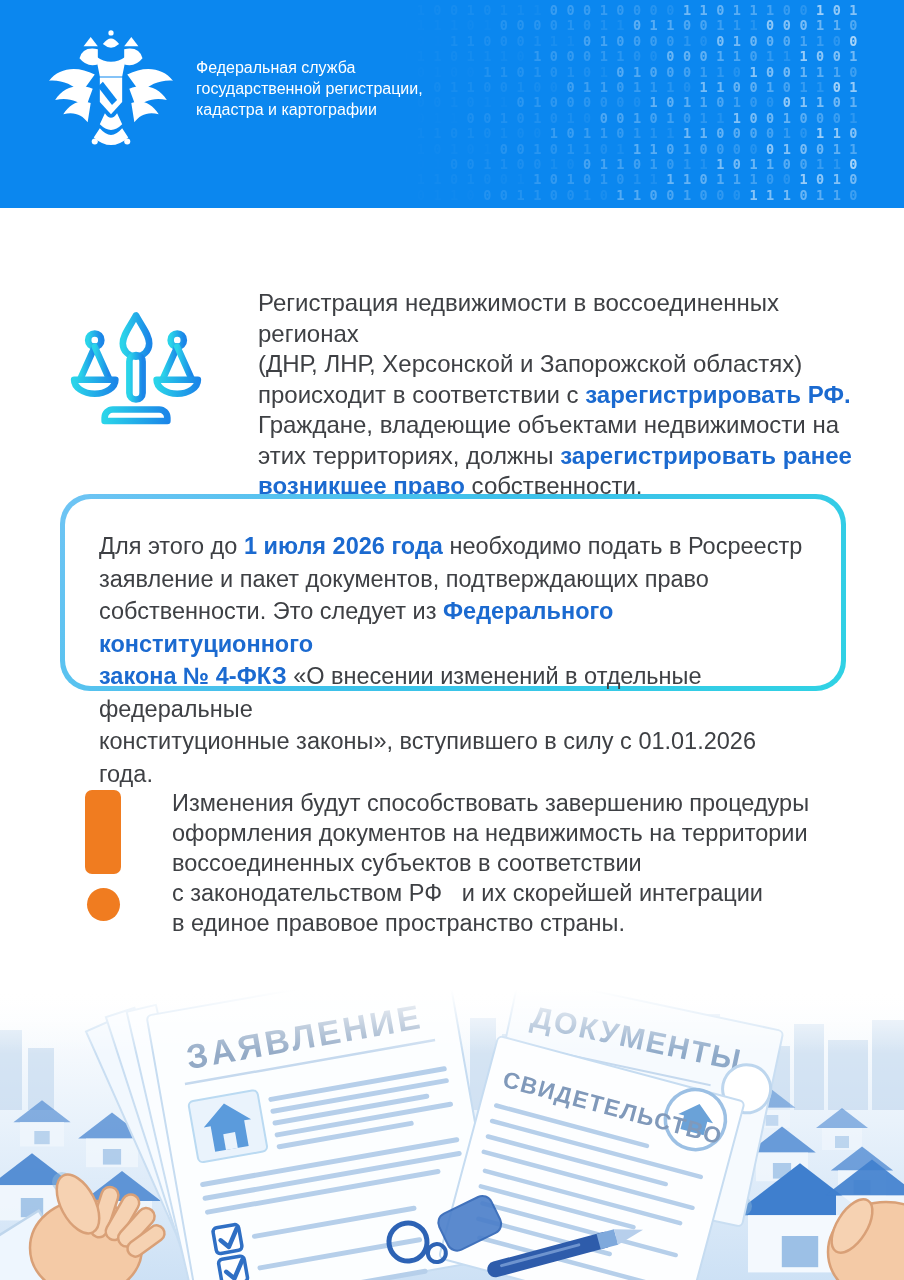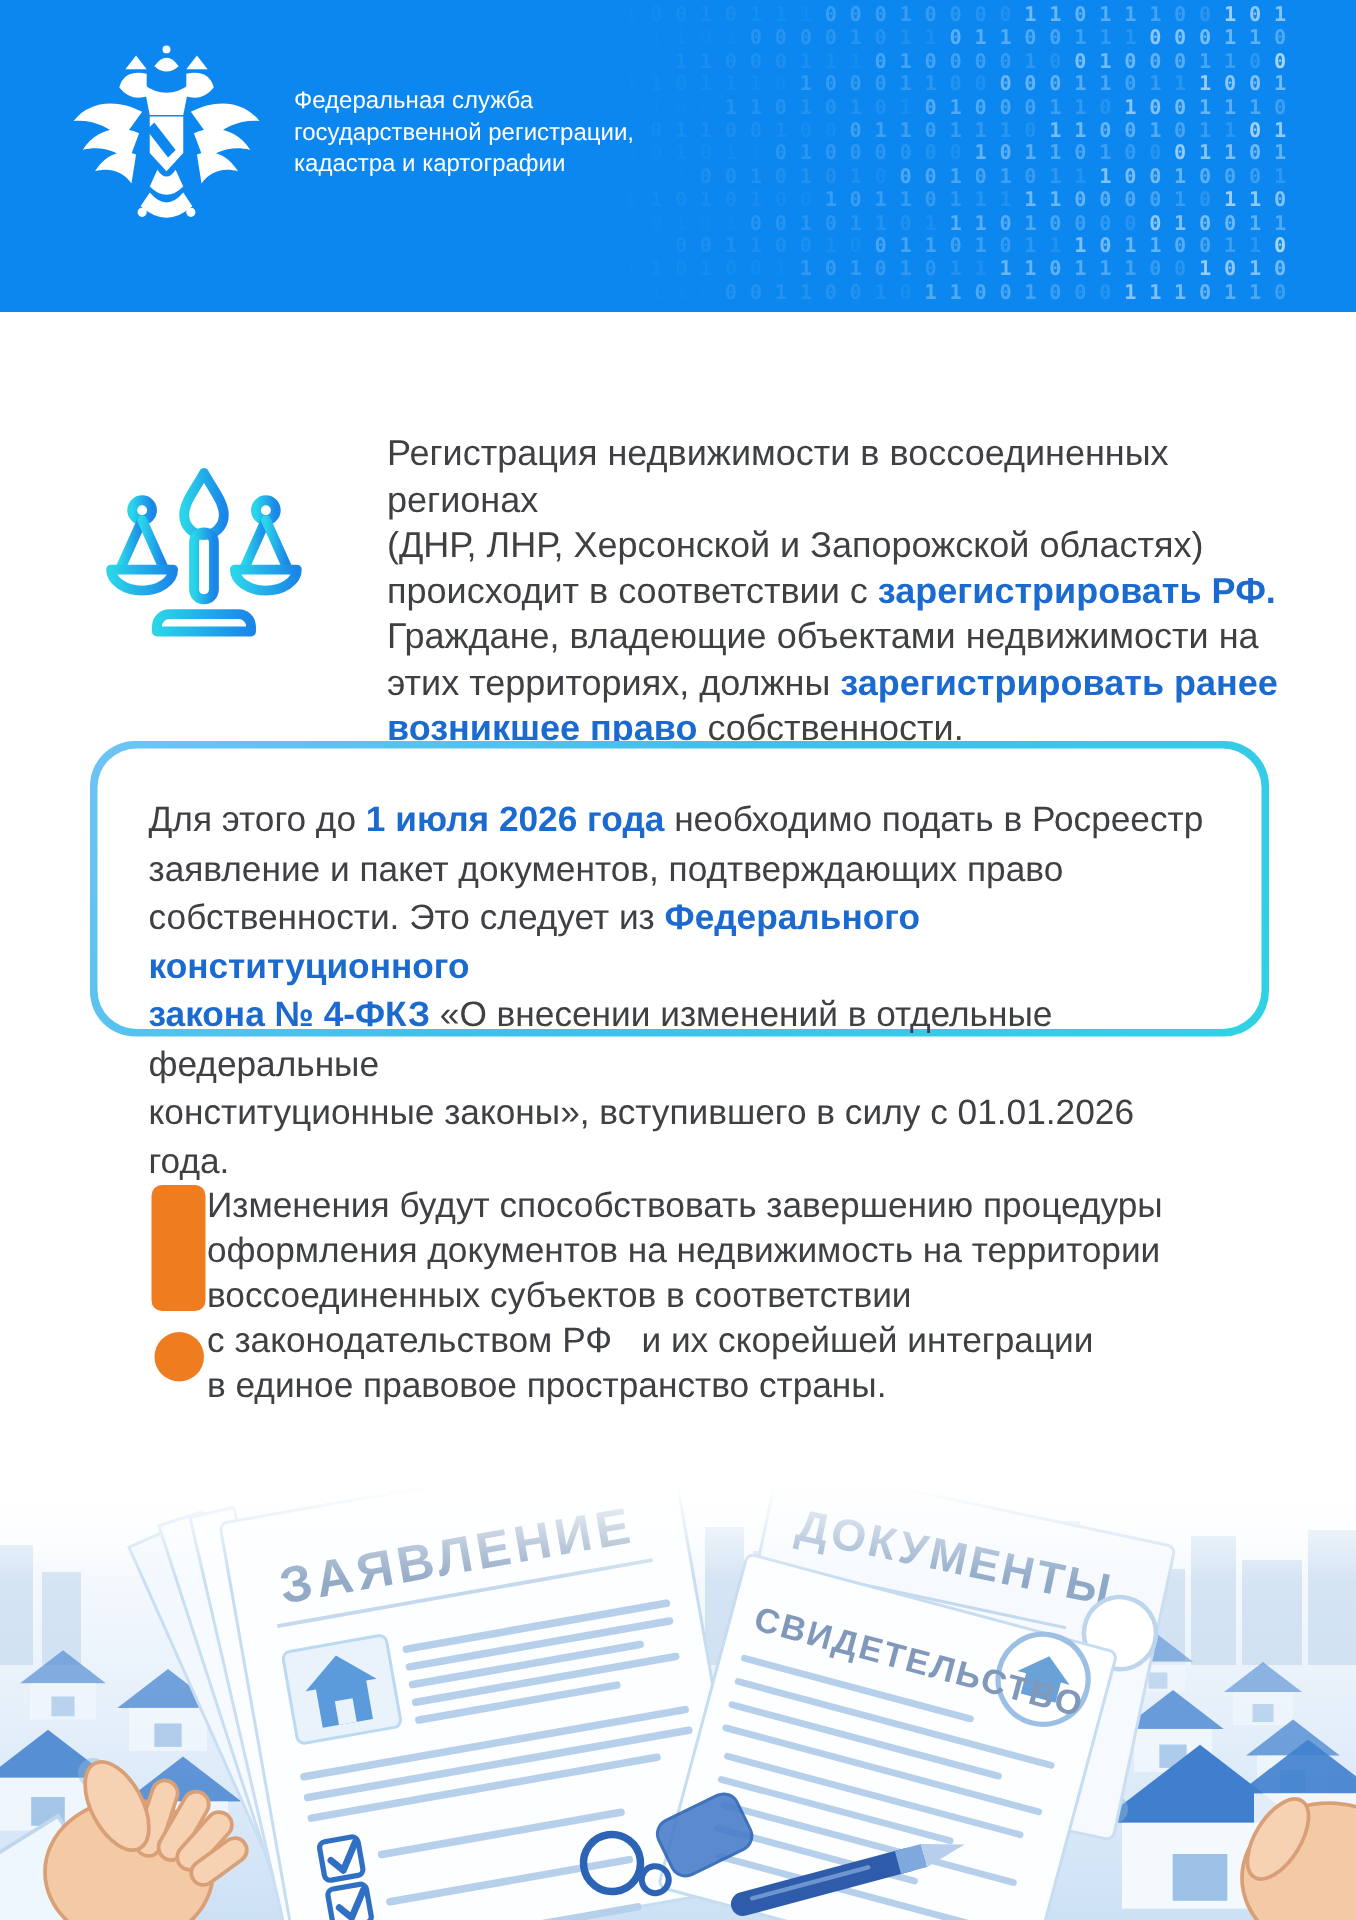--- a/index.html
+++ b/index.html
@@ -33,21 +33,21 @@
   .rich b{color:var(--c-accent);font-weight:bold}
 
   
   .law-box{position:absolute;left:60px;top:494px;width:786px;height:197px;border-radius:30px;
     background:linear-gradient(135deg,#6fc4f4 0%,#3ec0ea 45%,var(--c-cyan) 100%);padding:5px}
   .law-inner{width:100%;height:100%;background:#fff;border-radius:26px;padding:31px 34px}
   .law-inner p{font-size:23.5px;line-height:32.5px;color:var(--c-text);white-space:pre-wrap}
 
   
   .important-title{position:absolute;left:56px;top:720px;font-size:38px;font-weight:bold;color:var(--c-orange)}
-  .important{position:absolute;left:100px;top:786px;display:flex;}
+  .important{position:absolute;left:84px;top:786px;display:flex;gap:50px}
   .excl{flex:none;width:38px;display:flex;flex-direction:column;align-items:center;gap:14px;padding-top:4px}
   .excl .bar{width:36px;height:84px;background:var(--c-orange);border-radius:7px}
   .excl .dot{width:33px;height:33px;border-radius:50%;background:var(--c-orange)}
   .important p{font-size:23.5px;line-height:30px;color:var(--c-text);white-space:pre-wrap;padding-top:2px}
 
   
   .illu{position:absolute;left:0;top:990px;width:904px;height:290px}
 </style>
 </head>
 <body>

